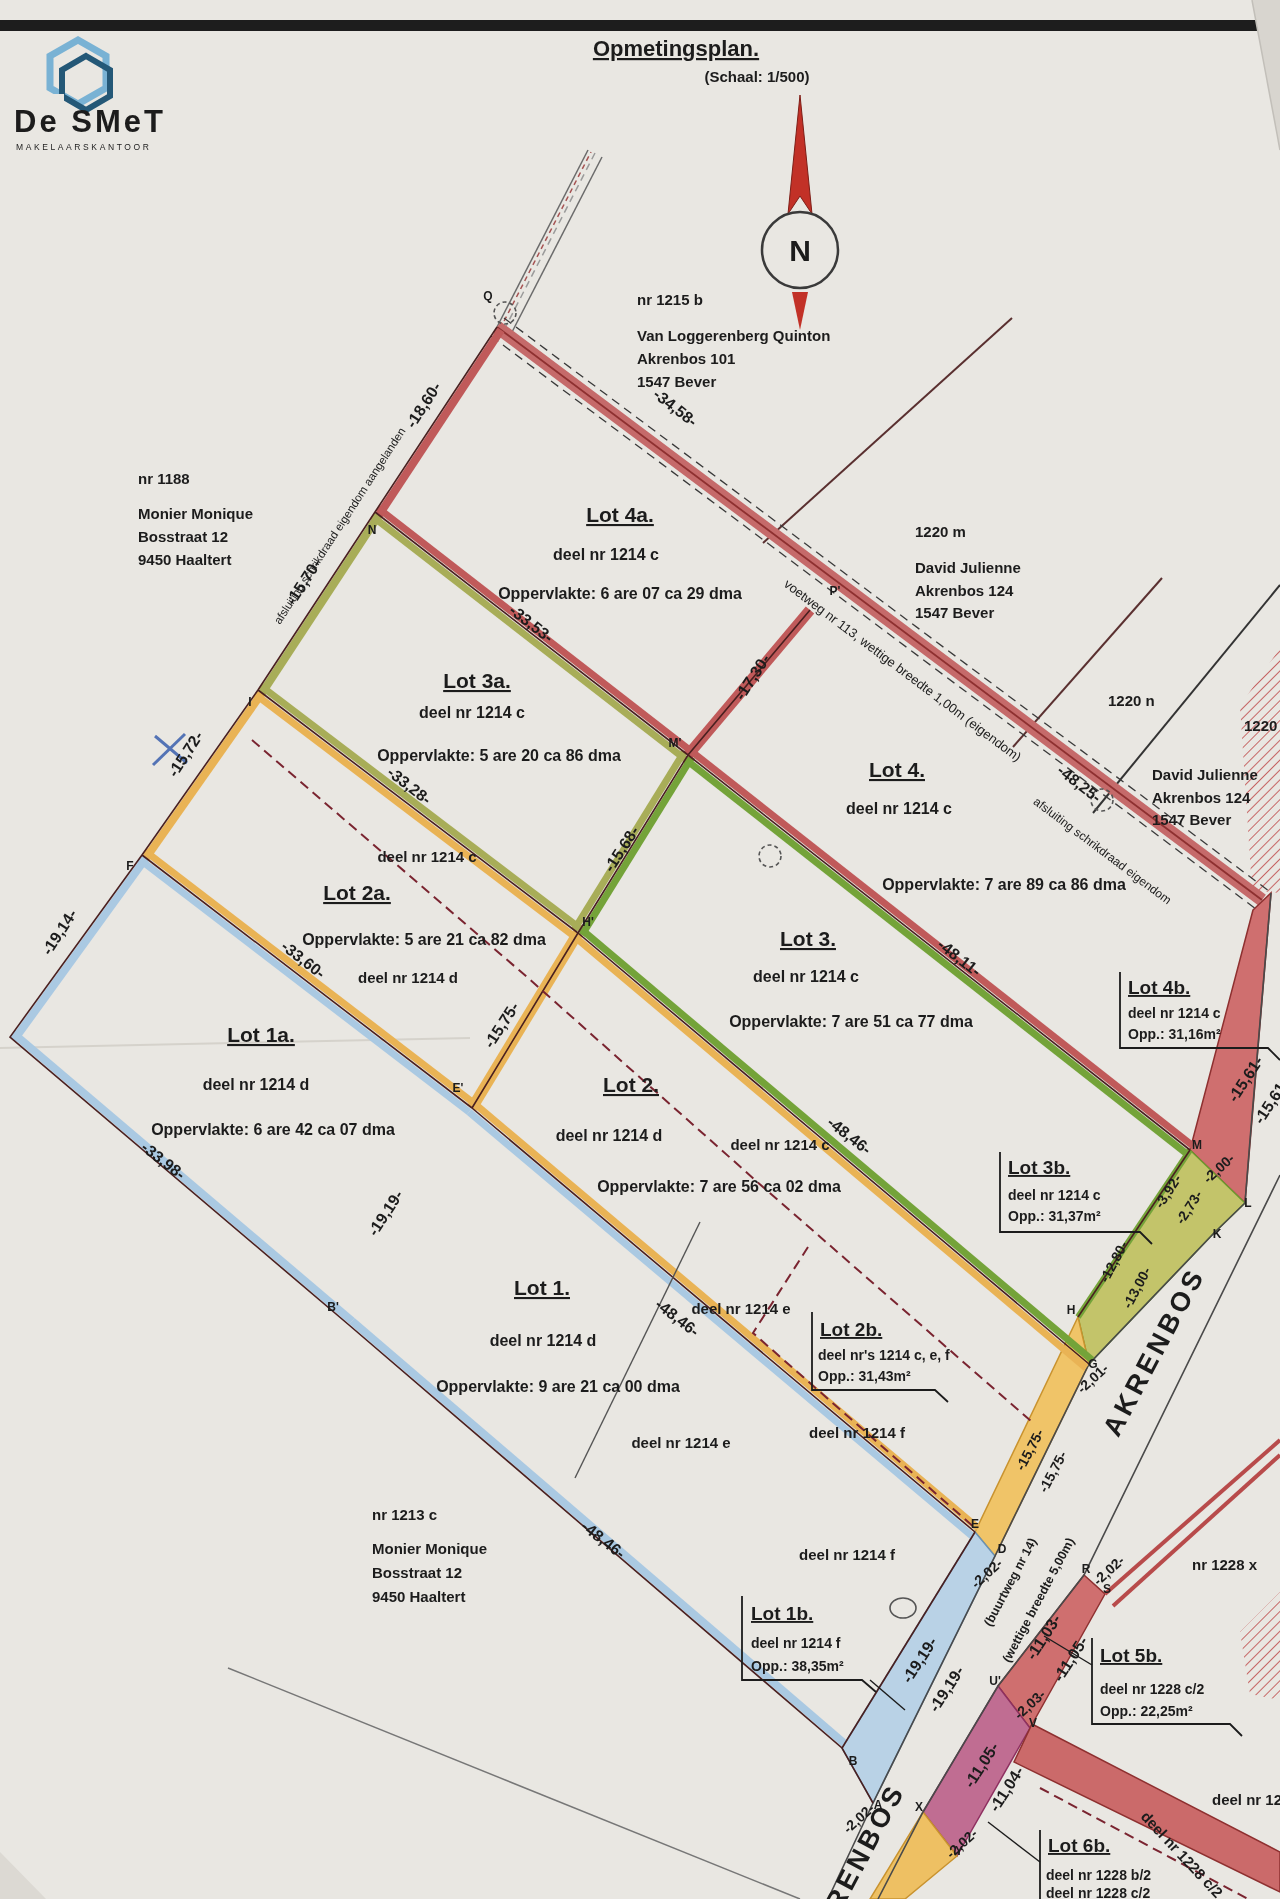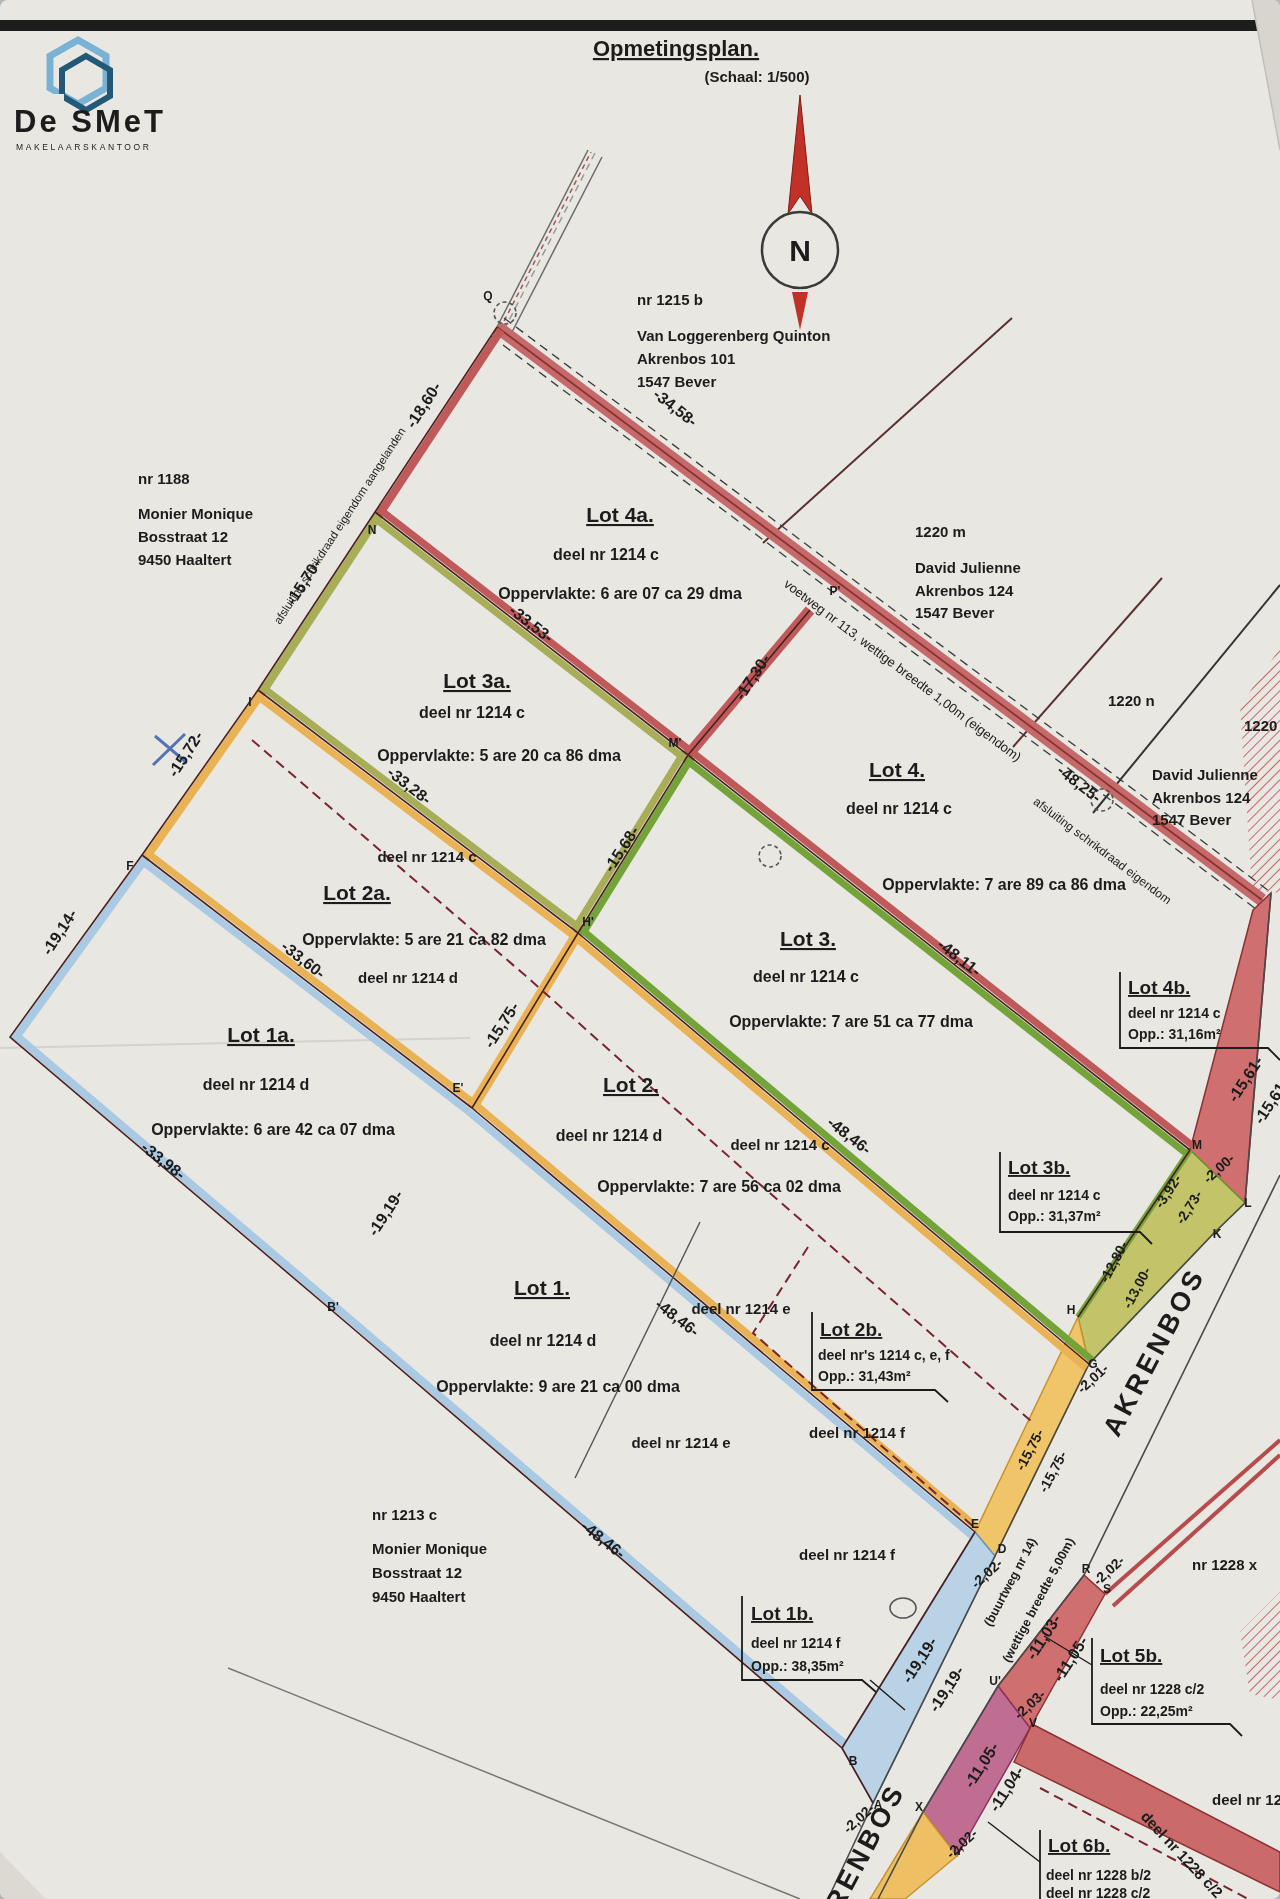--- a/index.html
+++ b/index.html
@@ -1,17 +1,17 @@
 <!DOCTYPE html>
 <html><head>
 <meta charset="utf-8">
 <style>
   html,body{margin:0;padding:0;background:#b9b6af;}
   #page{position:relative;width:1280px;height:1899px;background:#7dd3fc;overflow:hidden;
-        font-family:"Liberation Sans",sans-serif;border-radius:8px;}
+        font-family:"Liberation Sans",sans-serif;}
   svg{position:absolute;left:0;top:0;}
   text{fill:#1c1c1c;}
 </style>
 </head>
 <body>
 
 <div id="page">
   <svg width="1280" height="1899" viewBox="0 0 1280 1899">
     <defs>
       <pattern id="hatch" width="7" height="7" patternUnits="userSpaceOnUse" patternTransform="rotate(45)">

